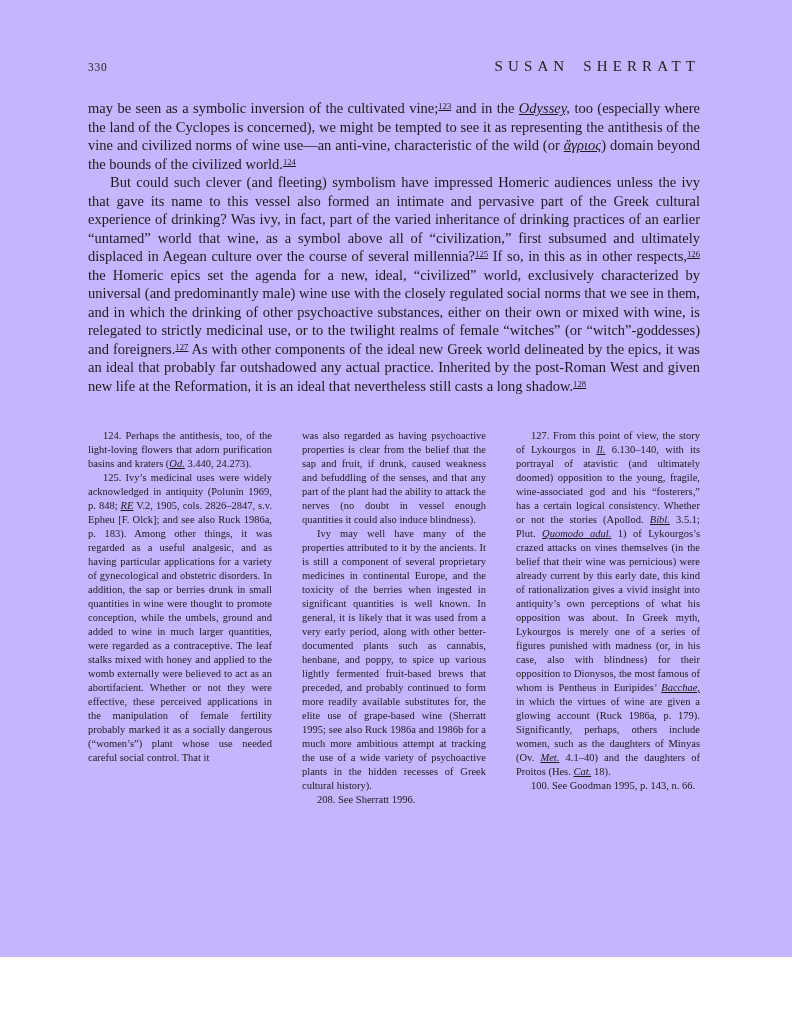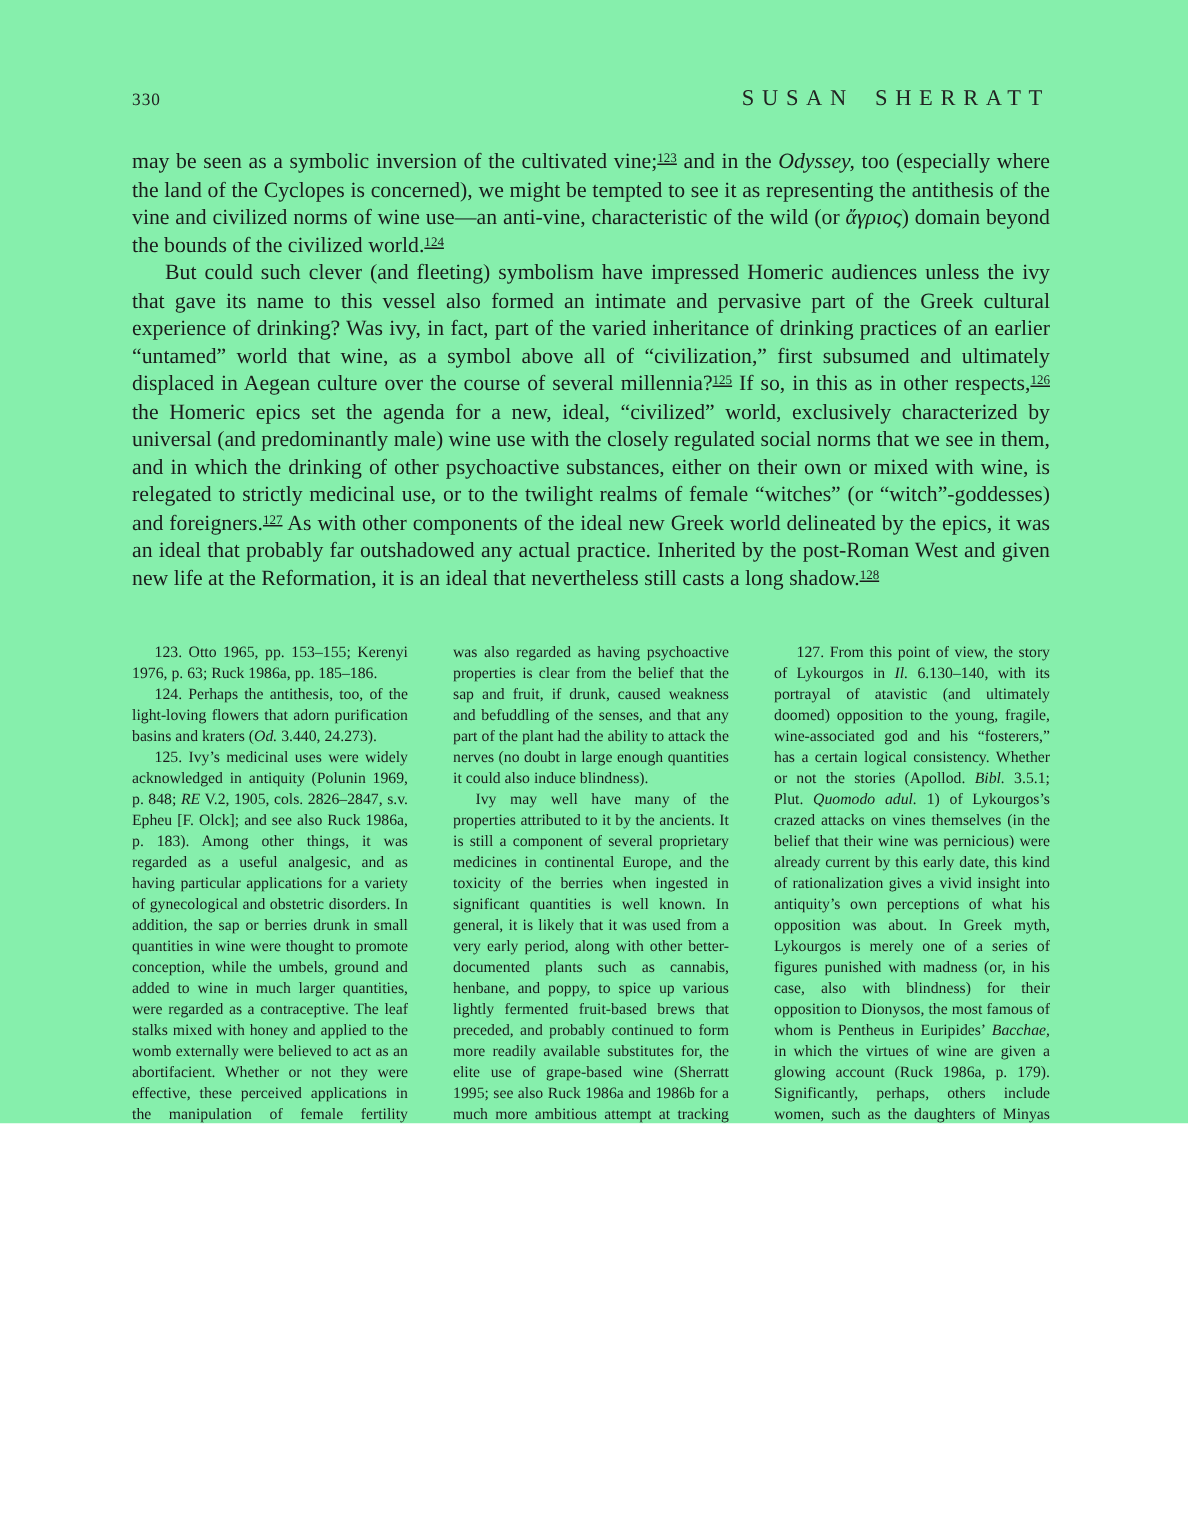--- a/index.html
+++ b/index.html
@@ -1,23 +1,23 @@
 <!DOCTYPE html>
 <html lang="en"><head>
 <meta charset="utf-8">
 <title>Paper Page 330</title>
 <style>
   * { margin: 0; padding: 0; box-sizing: border-box; }
   html, body { background: #ffffff; }
   .page {
     position: relative;
     width: 792px;
-    height: 749px;
+    height: 957px;
     margin: 0 auto;
-    background: #86efac;
+    background: #c4b5fd;
     color: #1b1b1b;
     font-family: "Liberation Serif", "DejaVu Serif", serif;
     padding: 58px 92px 0 88px;
     overflow: hidden;
   }
   .running-header {
     display: flex;
     justify-content: space-between;
     align-items: baseline;
     font-size: 11.5px;
@@ -32,21 +32,21 @@
     text-align: justify;
     hyphens: auto;
   }
   main.body-text p + p { text-indent: 22px; }
   sup {
     font-size: 0.6em;
     line-height: 0;
     vertical-align: 0.45em;
     text-decoration: underline;
   }
-  i { font-style: italic; }
+  i { font-style: italic; text-decoration: underline; }
   section.footnotes {
     display: flex;
     gap: 30px;
     margin-top: 34px;
     font-size: 10.5px;
     line-height: 14px;
     text-align: justify;
     hyphens: auto;
   }
   .fn-col { flex: 1 1 0; }
@@ -62,26 +62,25 @@
     <span class="running-head">SUSAN SHERRATT</span>
   </header>
 
   <main class="body-text">
     <p><span>may be seen as a symbolic inversion of the cultivated vine;</span><sup>123</sup><span> and in the </span><i>Odyssey,</i><span> too (especially where the land of the Cyclopes is concerned), we might be tempted to see it as representing the antithesis of the vine and civilized norms of wine use—an anti-vine, characteristic of the wild (or </span><i>ἄγριος</i><span>) domain beyond the bounds of the civilized world.</span><sup>124</sup></p>
     <p><span>But could such clever (and fleeting) symbolism have impressed Homeric audiences unless the ivy that gave its name to this vessel also formed an intimate and pervasive part of the Greek cultural experience of drinking? Was ivy, in fact, part of the varied inheritance of drinking practices of an earlier “untamed” world that wine, as a symbol above all of “civilization,” first subsumed and ultimately displaced in Aegean culture over the course of several millennia?</span><sup>125</sup><span> If so, in this as in other respects,</span><sup>126</sup><span> the Homeric epics set the agenda for a new, ideal, “civilized” world, exclusively characterized by universal (and predominantly male) wine use with the closely regulated social norms that we see in them, and in which the drinking of other psychoactive substances, either on their own or mixed with wine, is relegated to strictly medicinal use, or to the twilight realms of female “witches” (or “witch”-goddesses) and foreigners.</span><sup>127</sup><span> As with other components of the ideal new Greek world delineated by the epics, it was an ideal that probably far outshadowed any actual practice. Inherited by the post-Roman West and given new life at the Reformation, it is an ideal that nevertheless still casts a long shadow.</span><sup>128</sup></p>
   </main>
 
   <section class="footnotes">
     <div class="fn-col">
-      <p class="indent"><span>123. Otto 1965, pp. 153–155; Kerenyi 1976, p. 63; Ruck 1986a, pp. 185–186.</span></p>
       <p class="indent"><span>124. Perhaps the antithesis, too, of the light-loving flowers that adorn purification basins and kraters (</span><i>Od.</i><span> 3.440, 24.273).</span></p>
       <p class="indent"><span>125. Ivy’s medicinal uses were widely acknowledged in antiquity (Polunin 1969, p. 848; </span><i>RE</i><span> V.2, 1905, cols. 2826–2847, s.v. Epheu [F. Olck]; and see also Ruck 1986a, p. 183). Among other things, it was regarded as a useful analgesic, and as having particular applications for a variety of gynecological and obstetric disorders. In addition, the sap or berries drunk in small quantities in wine were thought to promote conception, while the umbels, ground and added to wine in much larger quantities, were regarded as a contraceptive. The leaf stalks mixed with honey and applied to the womb externally were believed to act as an abortifacient. Whether or not they were effective, these perceived applications in the manipulation of female fertility probably marked it as a socially dangerous (“women’s”) plant whose use needed careful social control. That it</span></p>
     </div>
     <div class="fn-col">
-      <p><span>was also regarded as having psychoactive properties is clear from the belief that the sap and fruit, if drunk, caused weakness and befuddling of the senses, and that any part of the plant had the ability to attack the nerves (no doubt in large enough quantities it could also induce blindness).</span></p>
+      <p><span>was also regarded as having psychoactive properties is clear from the belief that the sap and fruit, if drunk, caused weakness and befuddling of the senses, and that any part of the plant had the ability to attack the nerves (no doubt in vessel enough quantities it could also induce blindness).</span></p>
       <p class="indent"><span>Ivy may well have many of the properties attributed to it by the ancients. It is still a component of several proprietary medicines in continental Europe, and the toxicity of the berries when ingested in significant quantities is well known. In general, it is likely that it was used from a very early period, along with other better-documented plants such as cannabis, henbane, and poppy, to spice up various lightly fermented fruit-based brews that preceded, and probably continued to form more readily available substitutes for, the elite use of grape-based wine (Sherratt 1995; see also Ruck 1986a and 1986b for a much more ambitious attempt at tracking the use of a wide variety of psychoactive plants in the hidden recesses of Greek cultural history).</span></p>
       <p class="indent"><span>208. See Sherratt 1996.</span></p>
     </div>
     <div class="fn-col">
       <p class="indent"><span>127. From this point of view, the story of Lykourgos in </span><i>Il.</i><span> 6.130–140, with its portrayal of atavistic (and ultimately doomed) opposition to the young, fragile, wine-associated god and his “fosterers,” has a certain logical consistency. Whether or not the stories (Apollod. </span><i>Bibl.</i><span> 3.5.1; Plut. </span><i>Quomodo adul.</i><span> 1) of Lykourgos’s crazed attacks on vines themselves (in the belief that their wine was pernicious) were already current by this early date, this kind of rationalization gives a vivid insight into antiquity’s own perceptions of what his opposition was about. In Greek myth, Lykourgos is merely one of a series of figures punished with madness (or, in his case, also with blindness) for their opposition to Dionysos, the most famous of whom is Pentheus in Euripides’ </span><i>Bacchae,</i><span> in which the virtues of wine are given a glowing account (Ruck 1986a, p. 179). Significantly, perhaps, others include women, such as the daughters of Minyas (Ov. </span><i>Met.</i><span> 4.1–40) and the daughters of Proitos (Hes. </span><i>Cat.</i><span> 18).</span></p>
       <p class="indent"><span>100. See Goodman 1995, p. 143, n. 66.</span></p>
     </div>
   </section>
 
 </div>

